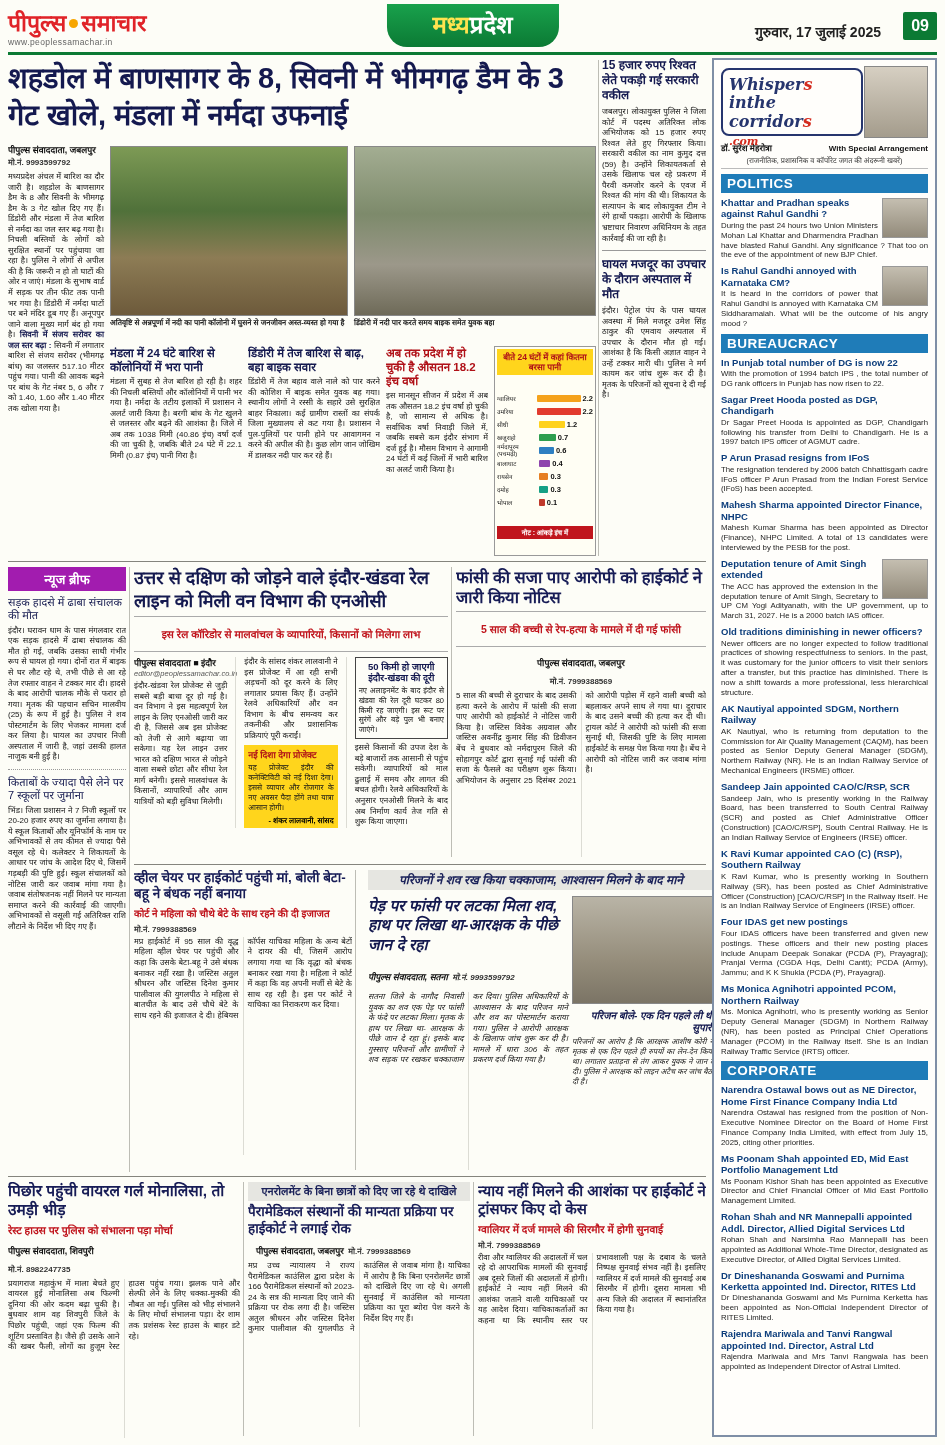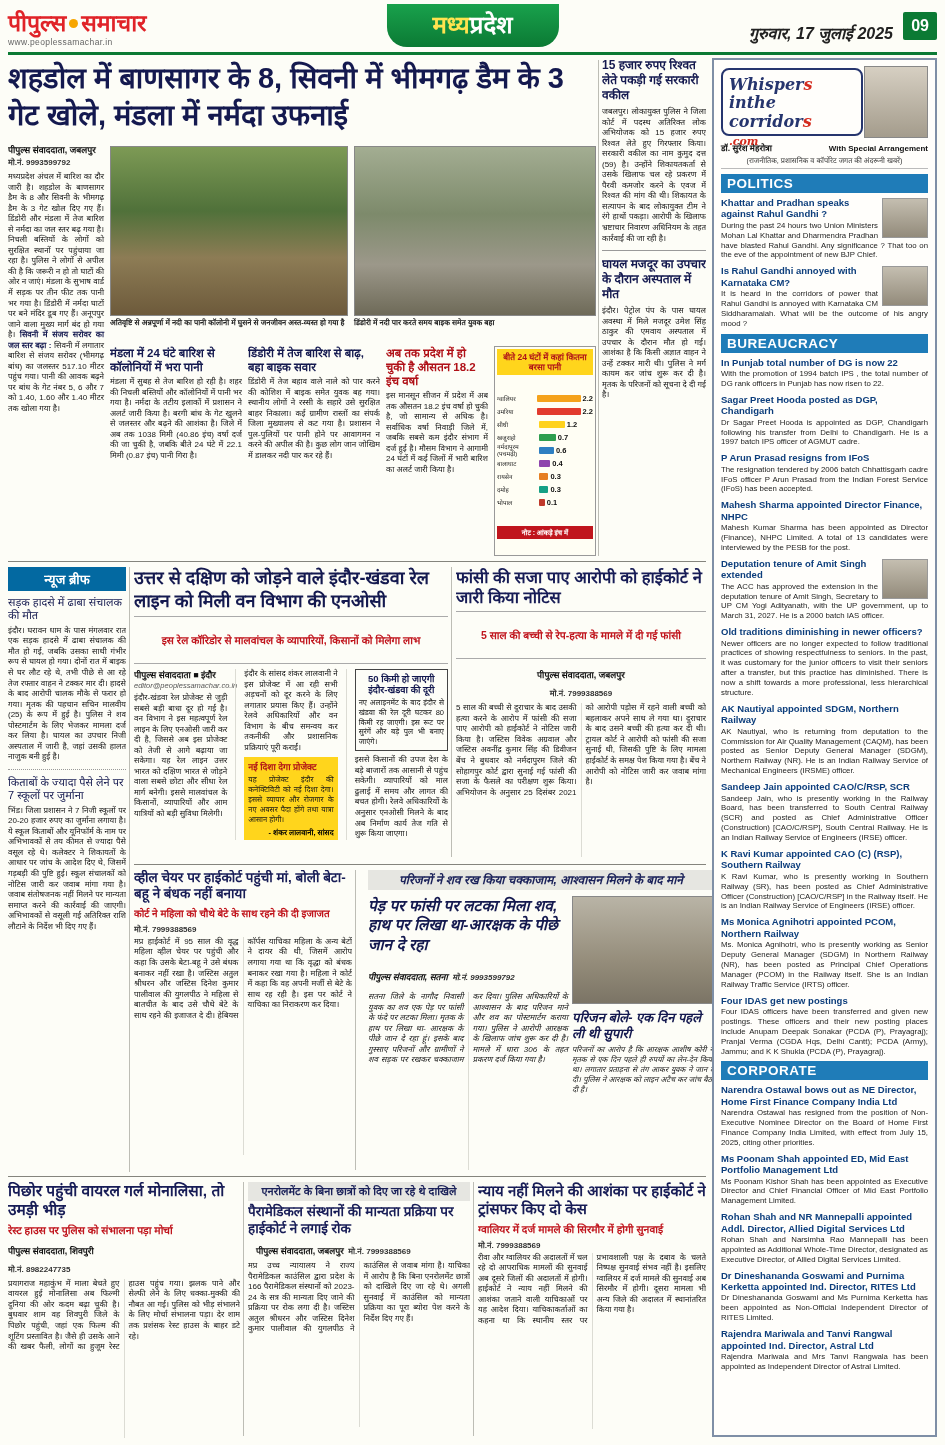--- a/index.html
+++ b/index.html
@@ -7,21 +7,21 @@
   body{font-family:"Liberation Sans","DejaVu Sans",sans-serif;}
   .page{position:relative;width:945px;height:1445px;margin:0 auto;background:#fdfdf7;overflow:hidden;box-shadow:0 0 8px rgba(0,0,0,.35);}
 
   
   .masthead{position:absolute;left:8px;top:4px;right:8px;height:48px;}
   .logo{position:absolute;left:0;top:8px;font-size:23px;font-weight:bold;color:#e02328;white-space:nowrap;line-height:1;}
   .logo-dot{display:inline-block;width:9px;height:9px;background:#f7a600;border-radius:50%;margin:0 3px 3px 3px;vertical-align:middle;}
   .logo-site{display:block;font-size:8.5px;font-weight:normal;color:#666;margin-top:3px;letter-spacing:.4px;}
   .edition{position:absolute;left:50%;top:0;transform:translateX(-50%);background:linear-gradient(180deg,#19a14c,#0b7a34);color:#fff;font-size:24px;font-weight:bold;padding:9px 46px 10px;border-radius:0 0 20px 20px;line-height:1;}
   .edition .p1{color:#ffe34f;}
-  .m-date{position:absolute;right:44px;top:18px;font-size:16px;font-weight:bold;color:#222;font-style:italic;}
+  .m-date{position:absolute;right:56px;top:18px;font-size:14px;font-weight:bold;color:#222;}
   .pageno{position:absolute;right:0;top:8px;background:#0b7a34;color:#fff;font-weight:bold;font-size:16px;padding:5px 8px;border-radius:2px;}
   .green-rule{position:absolute;left:8px;right:8px;top:52px;height:3px;background:#0b7a34;}
 
   
   .block{position:absolute;overflow:hidden;}
   .vrule{position:absolute;width:1px;background:#bdbdb5;}
   .hrule{position:absolute;height:1px;background:#84847d;}
   .body-text{font-size:8px;line-height:1.32;text-align:justify;color:#161616;}
   .byline{font-size:8.8px;font-weight:bold;color:#101010;}
   .phone{font-size:8px;font-weight:bold;color:#333;}
@@ -53,27 +53,27 @@
   .rain-label{width:40px;font-size:6.2px;line-height:1.05;color:#222;}
   .rain-bar{height:7px;border-radius:1px;flex:none;}
   .rain-val{font-size:7.5px;font-weight:bold;color:#111;}
   .rain-note{background:#c0151d;color:#fff;font-size:6.8px;font-weight:bold;text-align:center;padding:2px;}
 
   
   .mid-head{font-size:12px;font-weight:bold;color:#14194f;line-height:1.25;margin-bottom:4px;}
   .mid-div{border-top:1px solid #999;margin:6px 0;}
 
   
-  .brief-header{background:#0369a1;color:#fff;font-weight:bold;font-size:13px;text-align:center;padding:3px 0;margin-bottom:5px;}
+  .brief-header{background:#a21caf;color:#fff;font-weight:bold;font-size:13px;text-align:center;padding:3px 0;margin-bottom:5px;}
   .brief-head{font-size:11px;font-weight:normal;color:#14194f;line-height:1.22;margin-bottom:3px;}
   .brief-div{border-top:1px dotted #999;margin:6px 0;}
 
   
   .rail-headline{font-size:18px;font-weight:bold;color:#14194f;line-height:1.25;}
-  .rail-subhead{color:#c0151d;font-weight:bold;font-size:10.5px;text-align:center;border-top:1px solid #aaa;border-bottom:1px solid #aaa;padding:16px 0;margin:4px 0 5px;}
+  .rail-subhead{color:#c0151d;font-weight:bold;font-size:10.5px;text-align:center;border-top:1px solid #aaa;border-bottom:1px solid #aaa;padding:10px 0;margin:4px 0 5px;}
   .rail-cols{display:flex;gap:8px;}
   .rail-col{flex:1;min-width:0;}
   .rail-col + .rail-col{border-left:1px solid #dcdcd4;padding-left:8px;}
   .rail-email{font-size:7.5px;color:#555;font-style:italic;margin-bottom:3px;}
   .box80{border:1px solid #444;padding:3px;margin-bottom:4px;}
   .box80-title{font-size:9.5px;font-weight:bold;color:#14194f;text-align:center;line-height:1.2;margin-bottom:2px;}
   .ybox{background:#ffd51c;padding:3px 4px;margin-top:4px;}
   .ybox-title{font-size:9px;font-weight:bold;color:#b01118;margin-bottom:2px;}
   .ybox-attr{display:block;text-align:right;font-weight:bold;font-size:7.5px;margin-top:2px;}
 
@@ -277,21 +277,21 @@
   <section class="block" style="left:368px;top:870px;width:346px;height:302px;font-style:italic;">
     <div class="kicker">परिजनों ने शव रख किया चक्काजाम, आश्वासन मिलने के बाद माने</div>
     <h2 class="ck-headline">पेड़ पर फांसी पर लटका मिला शव, हाथ पर लिखा था-आरक्षक के पीछे जान दे रहा</h2>
     <div class="ck-photo photo-frame ph-crowd"></div>
     <div style="position:absolute;left:0;top:96px;">
       <span class="byline">पीपुल्स संवाददाता, सतना</span>
       <span class="phone">मो.नं. 9993599792</span>
     </div>
     <div class="ck-body body-text cols2">सतना जिले के नागौद निवासी युवक का शव एक पेड़ पर फांसी के फंदे पर लटका मिला। मृतक के हाथ पर लिखा था- आरक्षक के पीछे जान दे रहा हूं। इसके बाद गुस्साए परिजनों और ग्रामीणों ने शव सड़क पर रखकर चक्काजाम कर दिया। पुलिस अधिकारियों के आश्वासन के बाद परिजन माने और शव का पोस्टमार्टम कराया गया। पुलिस ने आरोपी आरक्षक के खिलाफ जांच शुरू कर दी है। मामले में धारा 306 के तहत प्रकरण दर्ज किया गया है।</div>
     <div class="ck-sub">
-      <div class="sub-head" style="font-size:13px;">परिजन बोले- एक दिन पहले ली थी सुपारी</div>
+      <div class="sub-head" style="font-size:10px;text-align:right;">परिजन बोले- एक दिन पहले ली थी सुपारी</div>
       <div class="body-text" style="font-size:7.6px;">परिजनों का आरोप है कि आरक्षक आशीष कोरी ने मृतक से एक दिन पहले ही रुपयों का लेन-देन किया था। लगातार प्रताड़ना से तंग आकर युवक ने जान दे दी। पुलिस ने आरक्षक को लाइन अटैच कर जांच बैठा दी है।</div>
     </div>
   </section>
 
   <div class="hrule" style="left:8px;top:1176px;width:698px;"></div>
 
   <section class="block" style="left:8px;top:1182px;width:232px;height:256px;">
     <h2 class="headline" style="font-size:15.5px;">पिछोर पहुंची वायरल गर्ल मोनालिसा, तो उमड़ी भीड़</h2>
     <div class="red-sub" style="font-size:10.5px;margin:3px 0;">रेस्ट हाउस पर पुलिस को संभालना पड़ा मोर्चा</div>
     <div style="margin-bottom:3px;">
@@ -405,29 +405,29 @@
         </div>
 
         <div class="sb-item">
 
           <div class="sb-title">K Ravi Kumar appointed CAO (C) (RSP), Southern Railway</div>
           <div class="sb-body">K Ravi Kumar, who is presently working in Southern Railway (SR), has been posted as Chief Administrative Officer (Construction) [CAO/C/RSP] in the Railway itself. He is an Indian Railway Service of Engineers (IRSE) officer.</div>
         </div>
 
         <div class="sb-item">
 
+          <div class="sb-title">Four IDAS get new postings</div>
+          <div class="sb-body">Four IDAS officers have been transferred and given new postings. These officers and their new posting places include Anupam Deepak Sonakar (PCDA (P), Prayagraj); Pranjal Verma (CGDA Hqs, Delhi Cantt); PCDA (Army), Jammu; and K K Shukla (PCDA (P), Prayagraj).</div>
+        </div>
+
+        <div class="sb-item">
+
           <div class="sb-title">Ms Monica Agnihotri appointed PCOM, Northern Railway</div>
           <div class="sb-body">Ms. Monica Agnihotri, who is presently working as Senior Deputy General Manager (SDGM) in Northern Railway (NR), has been posted as Principal Chief Operations Manager (PCOM) in the Railway itself. She is an Indian Railway Traffic Service (IRTS) officer.</div>
         </div>
-
-        <div class="sb-item">
-
-          <div class="sb-title">Four IDAS get new postings</div>
-          <div class="sb-body">Four IDAS officers have been transferred and given new postings. These officers and their new posting places include Anupam Deepak Sonakar (PCDA (P), Prayagraj); Pranjal Verma (CGDA Hqs, Delhi Cantt); PCDA (Army), Jammu; and K K Shukla (PCDA (P), Prayagraj).</div>
-        </div>
       </div>
 
     <div class="sb-header">CORPORATE</div>
     <div>
 
         <div class="sb-item">
 
           <div class="sb-title">Narendra Ostawal bows out as NE Director, Home First Finance Company India Ltd</div>
           <div class="sb-body">Narendra Ostawal has resigned from the position of Non-Executive Nominee Director on the Board of Home First Finance Company India Limited, with effect from July 15, 2025, citing other priorities.</div>
         </div>

